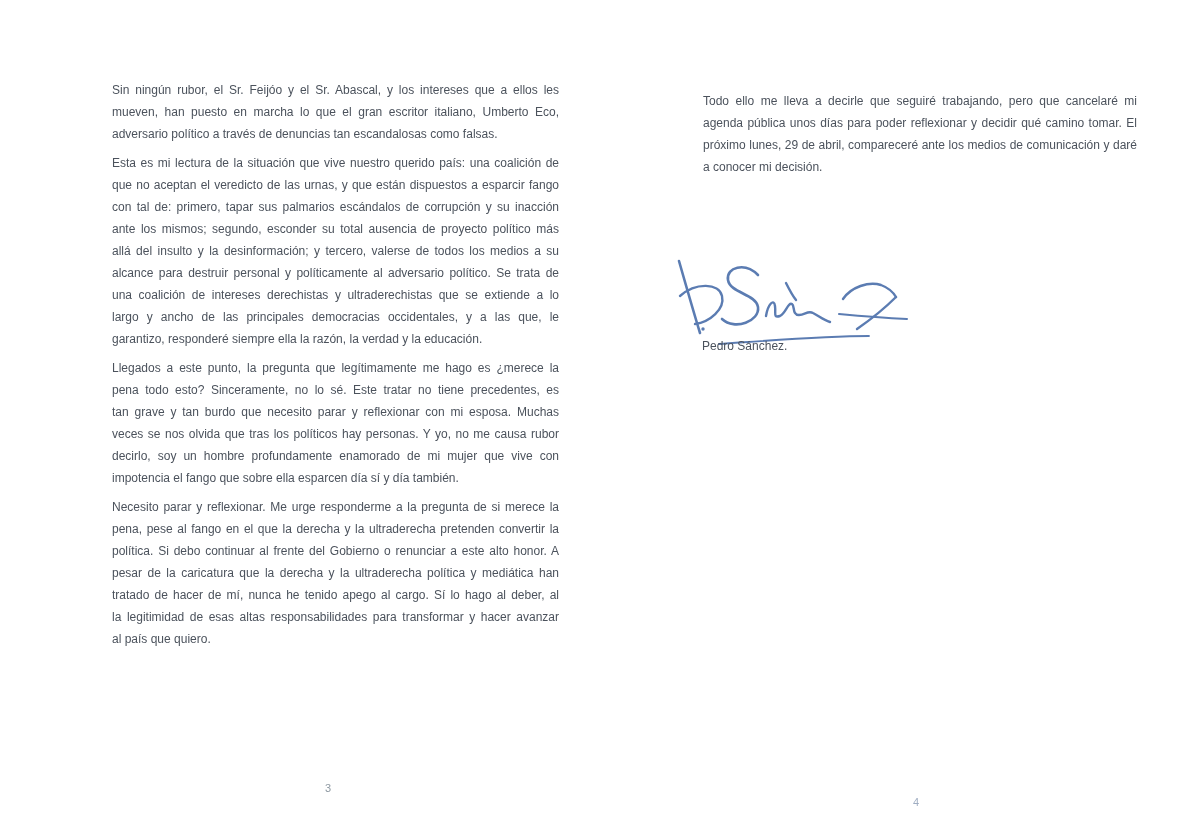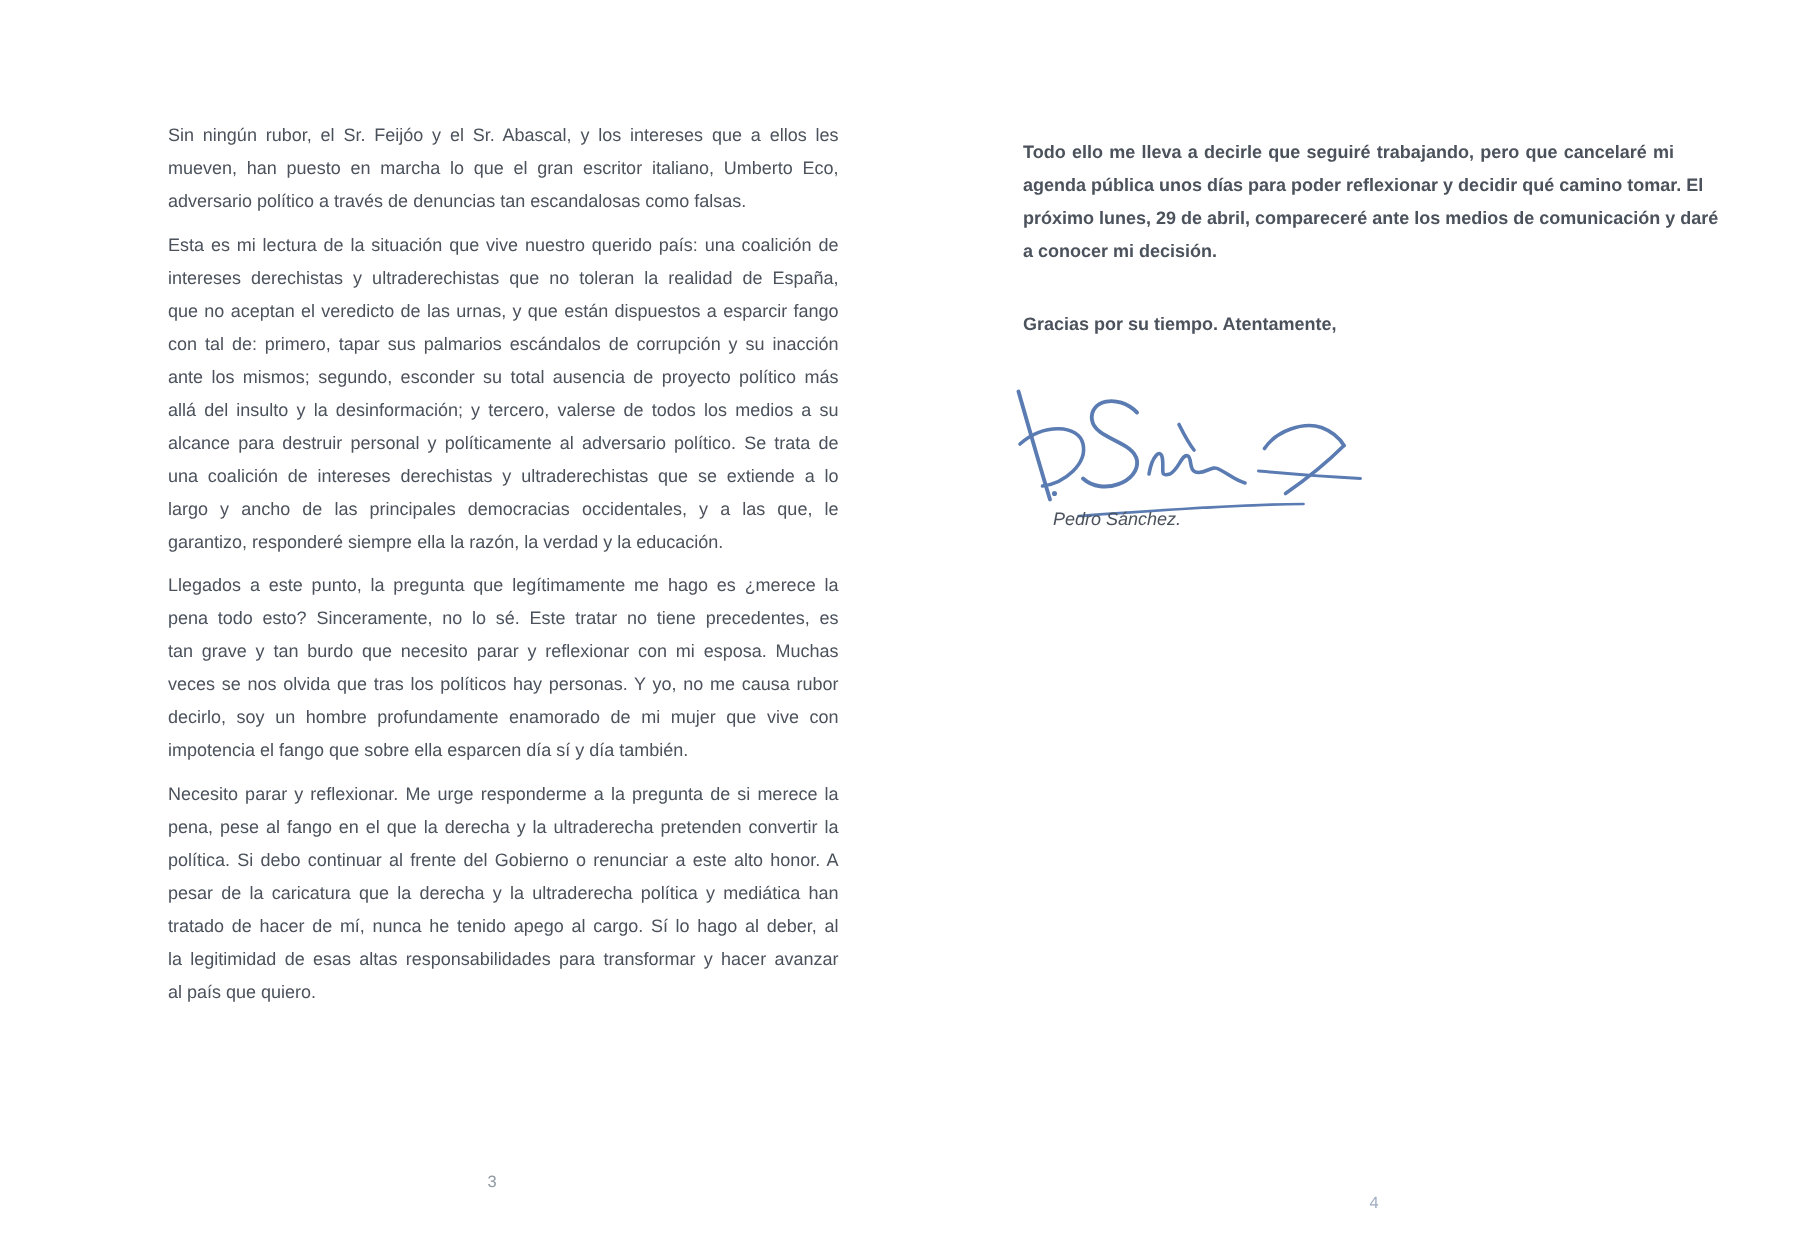--- a/index.html
+++ b/index.html
@@ -11,41 +11,40 @@
     overflow: hidden;
   }
   .sheet { position: absolute; inset: 0; background: #ffffff; margin-left: 25px; }
   .col {
     position: absolute;
     font-size: 12px;
     line-height: 22px;
     color: #4b525c;
   }
   .col-left  { left: 87px;  top: 79px; width: 447px; }
-  .col-right { left: 657px; top: 90px; width: 434px; font-weight: bold; }
+  .col-right { left: 678px; top: 90px; width: 434px; }
   .para { margin: 0 0 7px 0; }
   .line {
     white-space: nowrap;
     text-align: justify;
     text-align-last: justify;
   }
   .line.last { text-align-last: left; }
   .closing { margin-top: 27px; white-space: nowrap; }
   .sig-svg {
     position: absolute;
     left: 646px; top: 252px;
     width: 240px; height: 110px;
   }
   .sig-name {
     position: absolute;
     left: 677px; top: 335px;
     font-size: 12px; line-height: 22px;
     color: #4b525c;
     white-space: nowrap;
-    font-style: italic;
   }
   .pageno {
     position: absolute;
     font-size: 11px;
     line-height: 14px;
   }
   .pn-left  { left: 300px; top: 781px; color: #8e99a2; }
   .pn-right { left: 888px; top: 795px; color: #9fadc2; }
 </style>
 </head>
@@ -54,21 +53,20 @@
 <div class="sheet">
 
   <div class="col col-left" style="color: rgb(75, 82, 92);">
       <div class="para">
         <div class="line">Sin ningún rubor, el Sr. Feijóo y el Sr. Abascal, y los intereses que a ellos les</div>
         <div class="line">mueven, han puesto en marcha lo que el gran escritor italiano, Umberto Eco,</div>
         <div class="line last">adversario político a través de denuncias tan escandalosas como falsas.</div>
       </div>
       <div class="para">
         <div class="line">Esta es mi lectura de la situación que vive nuestro querido país: una coalición de</div>
-        <div class="line">intereses derechistas y ultraderechistas que no toleran la realidad de España,</div>
         <div class="line">que no aceptan el veredicto de las urnas, y que están dispuestos a esparcir fango</div>
         <div class="line">con tal de: primero, tapar sus palmarios escándalos de corrupción y su inacción</div>
         <div class="line">ante los mismos; segundo, esconder su total ausencia de proyecto político más</div>
         <div class="line">allá del insulto y la desinformación; y tercero, valerse de todos los medios a su</div>
         <div class="line">alcance para destruir personal y políticamente al adversario político. Se trata de</div>
         <div class="line">una coalición de intereses derechistas y ultraderechistas que se extiende a lo</div>
         <div class="line">largo y ancho de las principales democracias occidentales, y a las que, le</div>
         <div class="line last">garantizo, responderé siempre ella la razón, la verdad y la educación.</div>
       </div>
       <div class="para">
@@ -92,21 +90,20 @@
 
   <div class="col col-right" style="color: rgb(75, 82, 92);">
     <div>
         <div class="para">
           <div class="line">Todo ello me lleva a decirle que seguiré trabajando, pero que cancelaré mi</div>
           <div class="line">agenda pública unos días para poder reflexionar y decidir qué camino tomar. El</div>
           <div class="line">próximo lunes, 29 de abril, compareceré ante los medios de comunicación y daré</div>
           <div class="line last">a conocer mi decisión.</div>
         </div>
       </div>
-    <div class="closing">Gracias por su tiempo. Atentamente,</div>
   </div>
 
   <svg class="sig-svg" viewBox="0 0 240 110" fill="none" stroke="#5b7cb2" stroke-width="2.4" stroke-linecap="round" stroke-linejoin="round">
 
     <path d="M 8 9 C 14 30 22 58 29 81" stroke-width="2.6"></path>
 
     <path d="M 9 44 C 25 30 48 31 51 44 C 54 57 39 70 24 72"></path>
 
     <circle cx="32" cy="77" r="1.7" fill="#5b7cb2" stroke="none"></circle>
 

